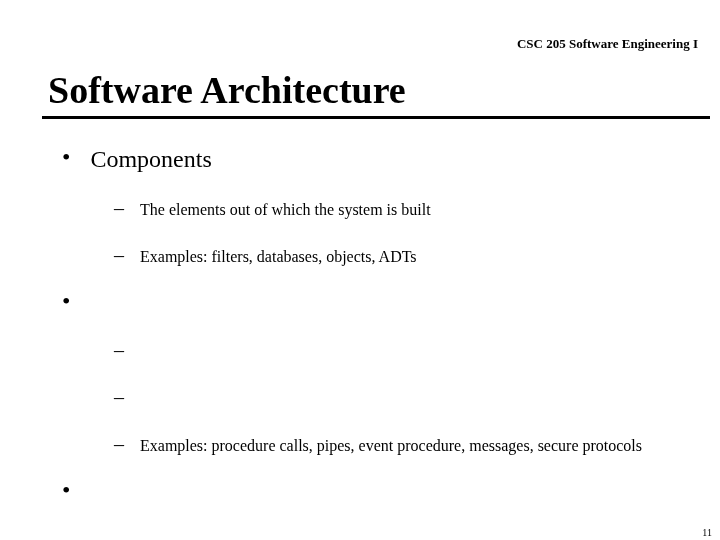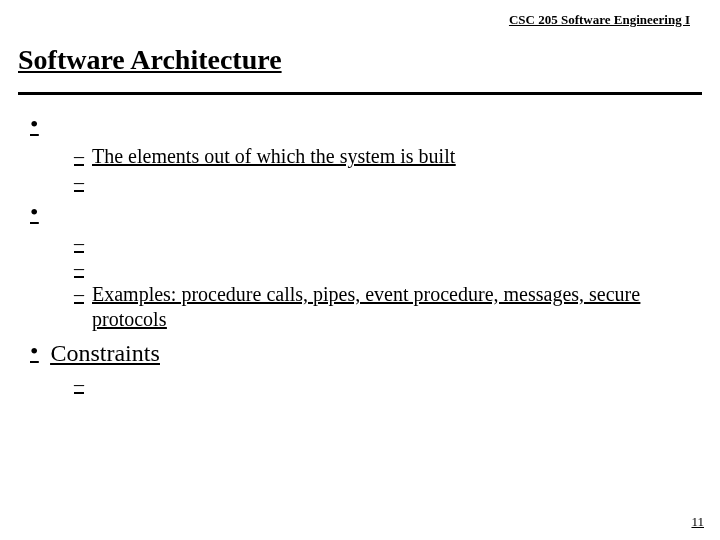--- a/index.html
+++ b/index.html
@@ -1,41 +1,40 @@
 <!DOCTYPE html>
 <html><head>
   <meta charset="utf-8">
   <style>
     * {
-      margin: 0;
+      margin: 8px;
       padding: 0;
       box-sizing: border-box;
-      text-decoration: underline;
     }
     body {
       width: 720px;
       height: 540px;
       background: #ffffff;
       font-family: "Times New Roman", Times, serif;
       color: #000000;
       position: relative;
       overflow: hidden;
     }
     .course-header {
       position: absolute;
       top: 12px;
       right: 30px;
       font-size: 13px;
       font-weight: bold;
     }
     .title {
       position: absolute;
       top: 44px;
-      left: 18px;
-      font-size: 28px;
+      left: 24px;
+      font-size: 38px;
       font-weight: bold;
     }
     .divider {
       position: absolute;
       top: 92px;
       left: 18px;
       right: 18px;
       border-top: 3px solid #000000;
     }
     .content {
@@ -70,51 +69,53 @@
       display: flex;
       align-items: baseline;
       margin-bottom: 2px;
     }
     .sub-item .dash {
       font-size: 20px;
       margin-right: 8px;
       flex-shrink: 0;
     }
     .sub-item .sub-text {
-      font-size: 20px;
+      font-size: 16px;
       line-height: 1.25;
     }
     .page-number {
       position: absolute;
       bottom: 10px;
       right: 16px;
-      font-size: 13px;
+      font-size: 10px;
     }
   </style>
 </head>
 <body>
 
 <div class="course-header">CSC 205 Software Engineering I</div>
 
 <div class="title">Software Architecture</div>
 
 <div class="divider"></div>
 
 <div class="content">
 
   <div class="bullet-item">
     <span class="bullet">•</span>
+    <span class="bullet-text">Components</span>
   </div>
   <div class="sub-list">
     <div class="sub-item">
       <span class="dash">–</span>
       <span class="sub-text">The elements out of which the system is built</span>
     </div>
     <div class="sub-item">
       <span class="dash">–</span>
+      <span class="sub-text">Examples:  filters, databases, objects, ADTs</span>
     </div>
   </div>
 
   <div class="bullet-item">
     <span class="bullet">•</span>
   </div>
   <div class="sub-list">
     <div class="sub-item">
       <span class="dash">–</span>
     </div>
@@ -122,21 +123,20 @@
       <span class="dash">–</span>
     </div>
     <div class="sub-item">
       <span class="dash">–</span>
       <span class="sub-text">Examples:  procedure calls, pipes, event procedure, messages, secure protocols</span>
     </div>
   </div>
 
   <div class="bullet-item">
     <span class="bullet">•</span>
-    <span class="bullet-text">Constraints</span>
   </div>
   <div class="sub-list">
     <div class="sub-item">
       <span class="dash">–</span>
     </div>
   </div>
 
 </div>
 
 <div class="page-number">11</div>

